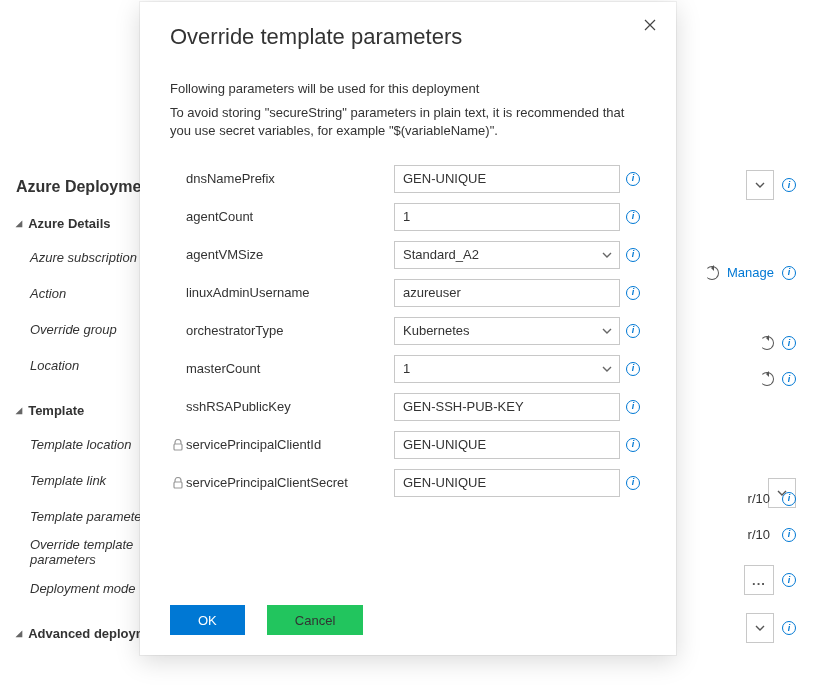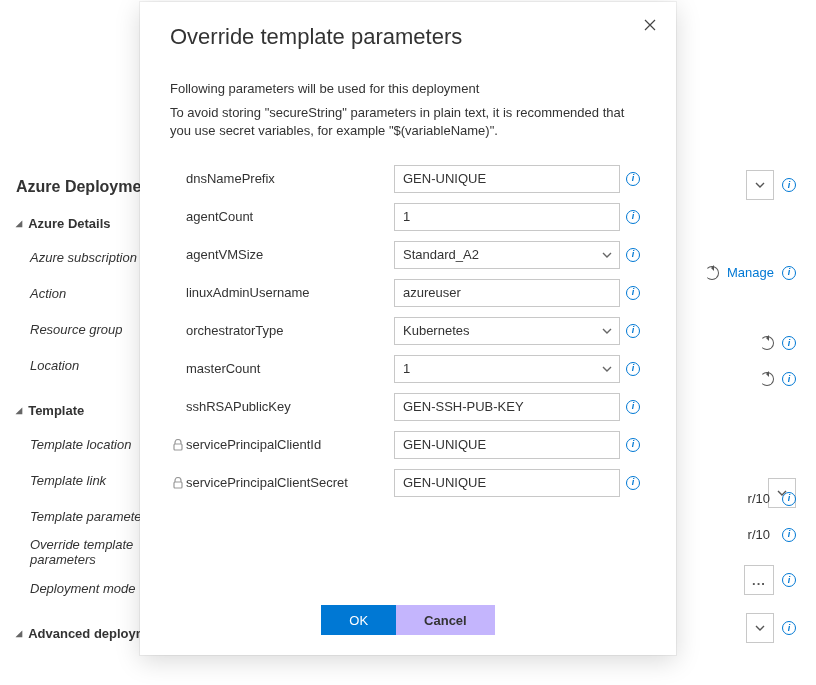--- a/index.html
+++ b/index.html
@@ -60,41 +60,41 @@
     .param-rows { display: flex; flex-direction: column; gap: 10px; }
     .param-row { display: flex; align-items: center; height: 28px; }
     .param-lock { width: 16px; display: flex; justify-content: center; color: #888; }
     .param-lock svg { width: 10px; height: 12px; }
     .param-label { width: 208px; color: #333; font-size: 13px; }
     .param-input-wrap { flex: 1; display: flex; align-items: center; position: relative; }
     .param-input { width: 100%; height: 28px; border: 1px solid #c8c8c8; padding: 0 24px 0 8px; font-size: 13px; color: #333; font-family: inherit; outline: none; }
     .chev { position: absolute; right: 8px; color: #666; pointer-events: none; }
     .chev svg { width: 10px; height: 6px; display: block; }
     .param-info { width: 26px; display: flex; justify-content: center; }
-    .modal-footer { margin-top: auto; display: flex; justify-content: center; gap: 0; padding-top: 20px; }
+    .modal-footer { margin-top: auto; display: flex; justify-content: flex-start; gap: 22px; padding-top: 20px; }
     .btn { height: 30px; padding: 0 28px; font-size: 13px; border: none; cursor: pointer; font-family: inherit; }
     .btn-primary { background: #0078d4; color: #fff; }
-    .btn-default { background: #c4b5fd; color: #333; font-weight: bold; }
+    .btn-default { background: #22c55e; color: #333; }
   </style>
 </head>
 <body>
 
 <div class="bg-page">
   <div class="bg-heading">Azure Deployment</div>
 
   <div class="bg-section">
     <div class="bg-section-title">Azure Details</div>
     <div class="bg-row">
         <span class="bg-row-label">Azure subscription</span>
       </div>
     <div class="bg-row">
         <span class="bg-row-label">Action</span>
       </div>
     <div class="bg-row">
-        <span class="bg-row-label">Resource group</span>
+        <span class="bg-row-label">Override group</span>
       </div>
     <div class="bg-row">
         <span class="bg-row-label">Location</span>
       </div>
   </div>
 
   <div class="bg-section">
     <div class="bg-section-title">Template</div>
     <div class="bg-row">
         <span class="bg-row-label">Template location</span>

